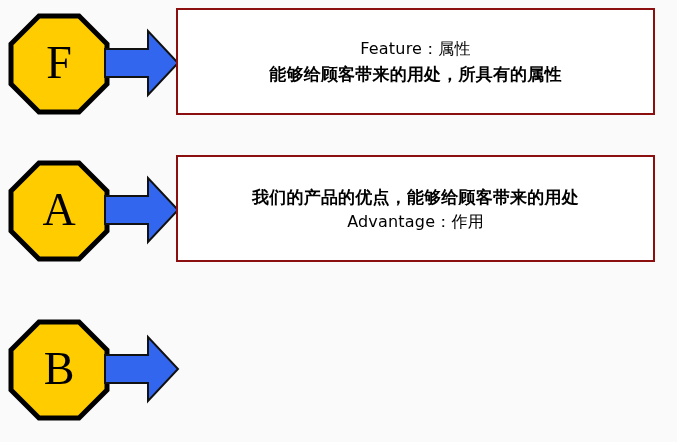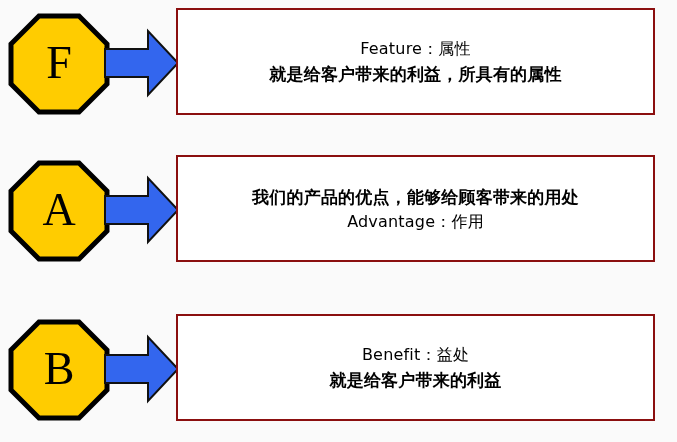--- a/index.html
+++ b/index.html
@@ -123,21 +123,21 @@
     </div>
 
     <div class="arrow">
       <svg width="76" height="70" viewBox="0 0 76 70" aria-hidden="true">
         <polygon points="1,21 44,21 44,3 74,35 44,67 44,49 1,49" fill="#3366ee" stroke="#111111" stroke-width="2" stroke-linejoin="miter"></polygon>
       </svg>
     </div>
 
     <div class="textbox">
       <div class="line line-title">Feature：属性</div>
-      <div class="line line-desc">就是给客户带来的利益，所具有的属性</div>
+      <div class="line line-desc">能够给顾客带来的用处，所具有的属性</div>
     </div>
   </div>
 
   <div class="row row-1">
 
     <div class="badge">
       <svg width="102" height="102" viewBox="0 0 102 102" aria-hidden="true">
         <polygon points="31,3 71,3 99,31 99,71 71,99 31,99 3,71 3,31" fill="#ffcc00" stroke="#000000" stroke-width="5" stroke-linejoin="miter"></polygon>
       </svg>
       <div class="badge-letter">A</div>
@@ -163,19 +163,15 @@
       </svg>
       <div class="badge-letter">B</div>
     </div>
 
     <div class="arrow">
       <svg width="76" height="70" viewBox="0 0 76 70" aria-hidden="true">
         <polygon points="1,21 44,21 44,3 74,35 44,67 44,49 1,49" fill="#3366ee" stroke="#111111" stroke-width="2" stroke-linejoin="miter"></polygon>
       </svg>
     </div>
 
-    <div class="textbox">
-      <div class="line line-title">Benefit：益处</div>
-      <div class="line line-desc">就是给客户带来的利益</div>
-    </div>
   </div>
 
 </div>
 
 </body></html>

